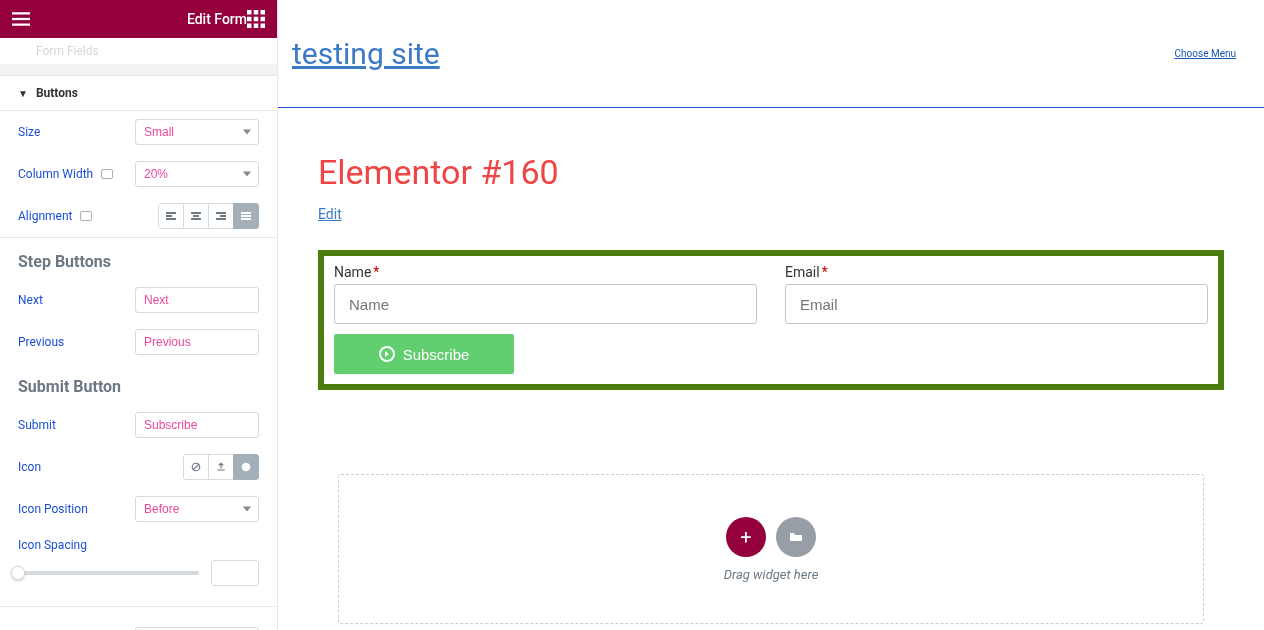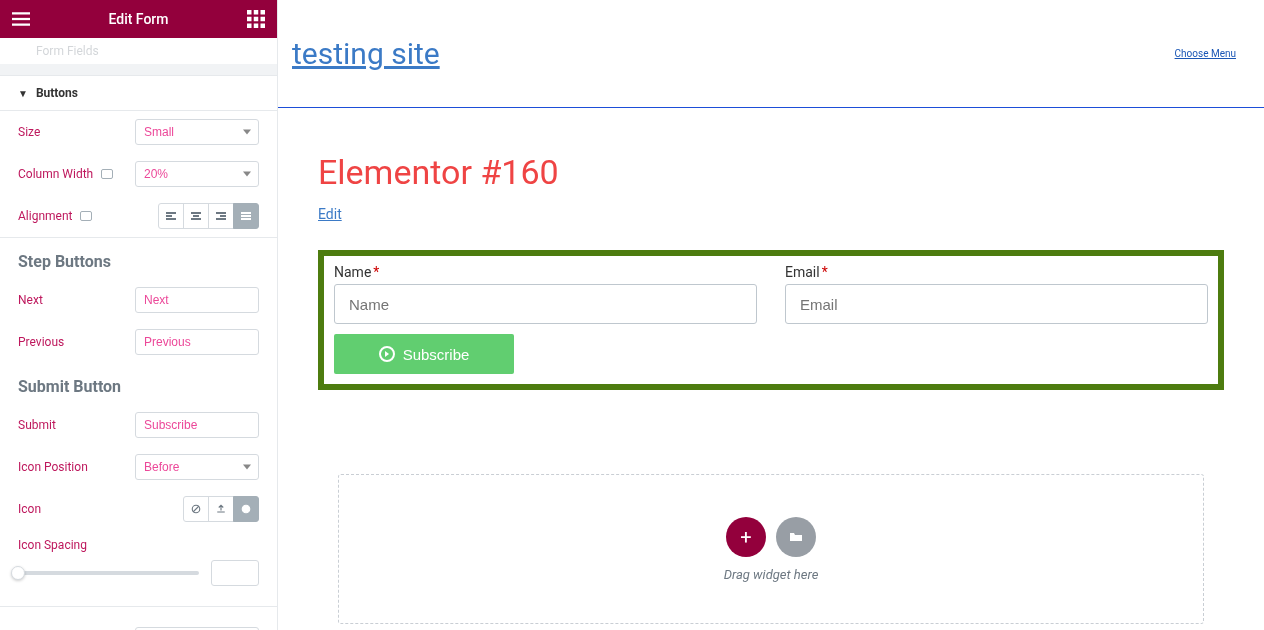--- a/index.html
+++ b/index.html
@@ -24,21 +24,21 @@
     align-items: center;
     justify-content: space-between;
     padding: 0 12px;
     font-size: 14px;
     font-weight: 500;
   }
   .panel-header .ham, .panel-header .grid {
     width: 18px; height: 18px; display:inline-flex; align-items:center; justify-content:center;
     cursor:pointer;
   }
-  .panel-header .title { flex:1; text-align:center; }
+  .panel-header .title { flex:1; text-align:right; }
 
   .panel-scroll {
     flex: 1;
     overflow-y: auto;
     padding: 0 0 20px 0;
   }
 
   .section-title {
     padding: 10px 18px;
     font-size: 12px;
@@ -59,21 +59,21 @@
 
   .control-row {
     display: flex;
     align-items: center;
     justify-content: space-between;
     padding: 8px 18px;
     gap: 10px;
   }
   .control-label {
     font-size: 12px;
-    color: #be185d;
+    color: #1d4ed8;
     flex: 1;
     display:flex; align-items:center; gap:8px;
   }
   .responsive-icon {
     width:12px; height:10px; border:1px solid #a4afb7; border-radius:2px; display:inline-block;
   }
 
   .sel, .txt {
     height: 26px;
     width: 124px;
@@ -342,46 +342,46 @@
     </div>
 
     <div class="sub-header">Submit Button</div>
 
     <div class="control-row">
       <div class="control-label">Submit</div>
       <input class="txt" value="Subscribe" style="">
     </div>
 
     <div class="control-row">
-      <div class="control-label">Icon Position</div>
-      <div class="sel-wrap">
-        <input class="sel" readonly="" value="Before" style="">
-      </div>
-    </div>
-
-    <div class="control-row">
       <div class="control-label">Icon</div>
       <div class="icon-group">
         <div class="icon-btn">
             <svg viewBox="0 0 16 16">
               <circle cx="8" cy="8" r="5" fill="none" stroke="#6d7882" stroke-width="1.5"></circle>
               <line x1="4" y1="12" x2="12" y2="4" stroke="#6d7882" stroke-width="1.5"></line>
             </svg>
           </div>
         <div class="icon-btn">
             <svg viewBox="0 0 16 16">
               <path d="M3 12h10M8 3v7M5 6l3-3 3 3" fill="none" stroke="#6d7882" stroke-width="1.5"></path>
             </svg>
           </div>
         <div class="icon-btn active">
             <svg viewBox="0 0 16 16">
               <circle cx="8" cy="8" r="5" fill="none" stroke="#fff" stroke-width="1.5"></circle>
               <polygon points="7,5 11,8 7,11" fill="#fff" stroke="none"></polygon>
             </svg>
           </div>
+      </div>
+    </div>
+
+    <div class="control-row">
+      <div class="control-label">Icon Position</div>
+      <div class="sel-wrap">
+        <input class="sel" readonly="" value="Before" style="">
       </div>
     </div>
 
     <div style="padding:8px 18px 0 18px;">
       <span class="control-label">Icon Spacing</span>
     </div>
     <div class="slider-row">
       <div class="slider-track">
         <div class="slider-thumb"></div>
       </div>

